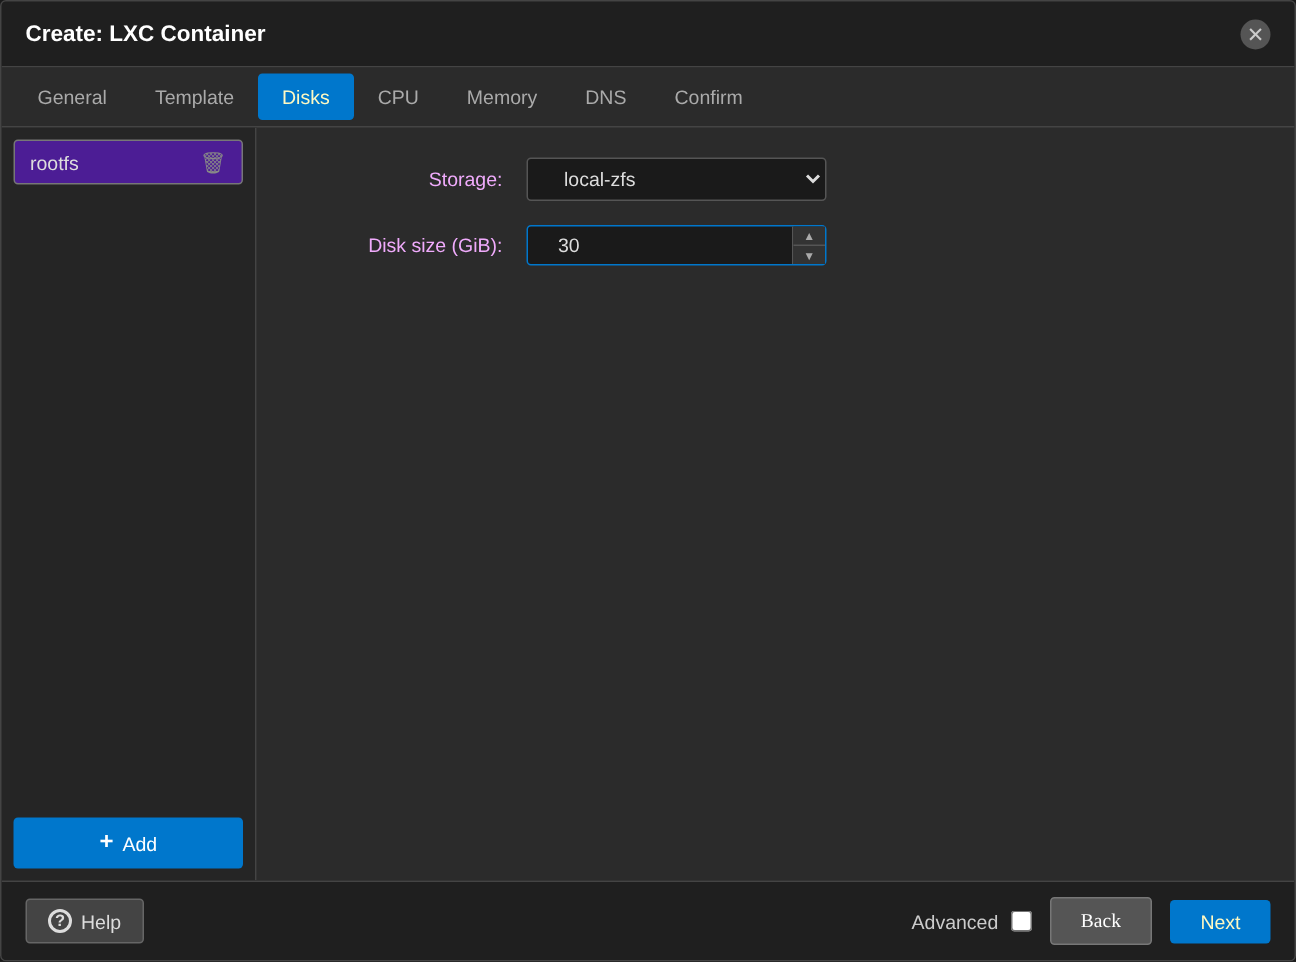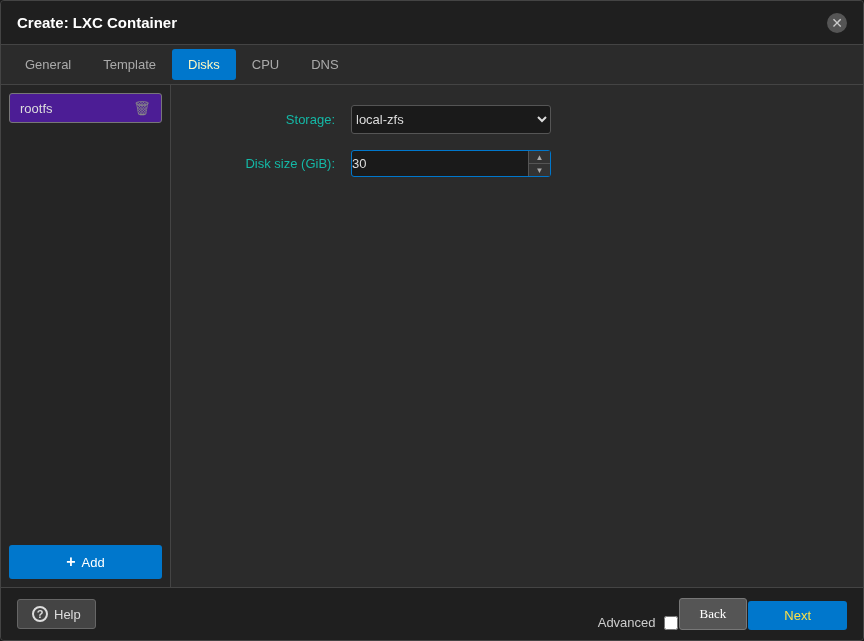--- a/index.html
+++ b/index.html
@@ -143,36 +143,36 @@
     }
 
     .form-row {
       display: flex;
       align-items: center;
       gap: 16px;
     }
 
     .form-label {
       width: 140px;
-      color: #14b8a6;
+      color: #f0abfc;
       text-align: right;
       font-size: 13px;
     }
 
     .form-control-wrap {
       flex: 1;
       max-width: 200px;
     }
 
     select, input[type="number"] {
       background: #1a1a1a;
       border: 1px solid #555;
       border-radius: 3px;
       color: #ddd;
-      padding: 5px 0;
+      padding: 5px 20px;
       font-size: 13px;
       width: 100%;
       outline: none;
     }
 
     .spinner-wrap {
       position: relative;
       display: flex;
     }
     .spinner-wrap input {
@@ -226,22 +226,22 @@
       padding: 6px 14px;
       cursor: pointer;
       font-size: 13px;
       display: flex;
       align-items: center;
       gap: 6px;
     }
 
     .footer-right {
       display: flex;
-      align-items: flex-end;
-      gap: 1px;
+      align-items: center;
+      gap: 12px;
     }
 
     .advanced-wrap {
       display: flex;
       align-items: center;
       gap: 8px;
       color: #ccc;
       font-size: 13px;
     }
 
@@ -259,22 +259,22 @@
       padding: 7px 20px;
       cursor: pointer;
       font-size: 13px;
       font-family: Liberation Serif, serif;
     }
 
     .next-btn {
       background: #0077cc;
       border: none;
       border-radius: 3px;
-      color: #fde047;
-      padding: 7px 36px;
+      color: #fef9c3;
+      padding: 7px 20px;
       cursor: pointer;
       font-size: 13px;
     }
 
     .circle-icon {
       display: inline-flex;
       align-items: center;
       justify-content: center;
       width: 16px;
       height: 16px;
@@ -292,21 +292,23 @@
   <div class="title-bar">
     <span class="title-text">Create: LXC Container</span>
     <button class="close-btn">✕</button>
   </div>
 
   <div class="tabs">
     <div class="tab">General</div>
     <div class="tab">Template</div>
     <div class="tab active">Disks</div>
     <div class="tab">CPU</div>
+    <div class="tab">Memory</div>
     <div class="tab">DNS</div>
+    <div class="tab">Confirm</div>
   </div>
 
   <div class="content">
 
     <div class="sidebar">
       <div class="sidebar-item active">
         <span>rootfs</span>
         <span class="delete-icon">🗑</span>
       </div>
       <div style="flex:1"></div>

